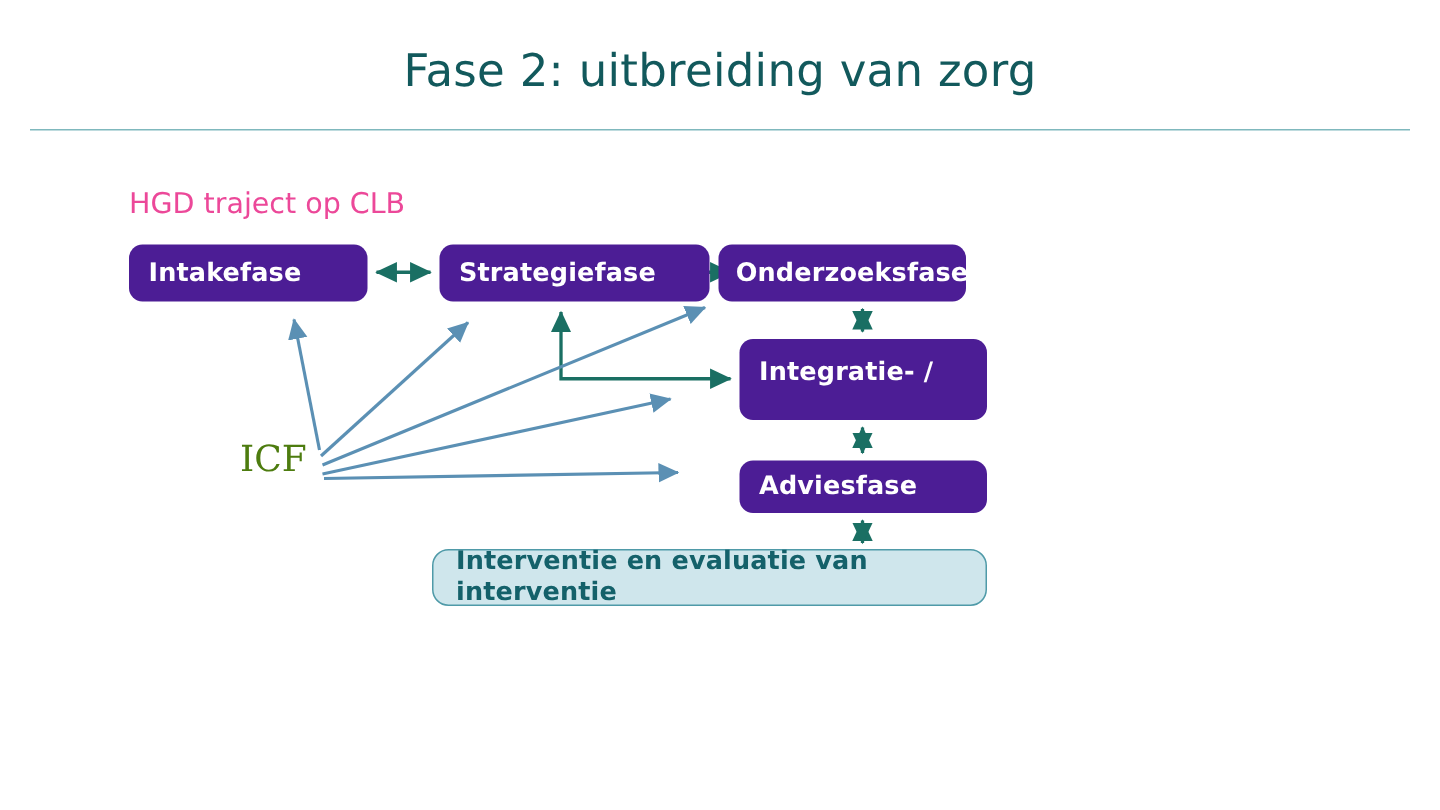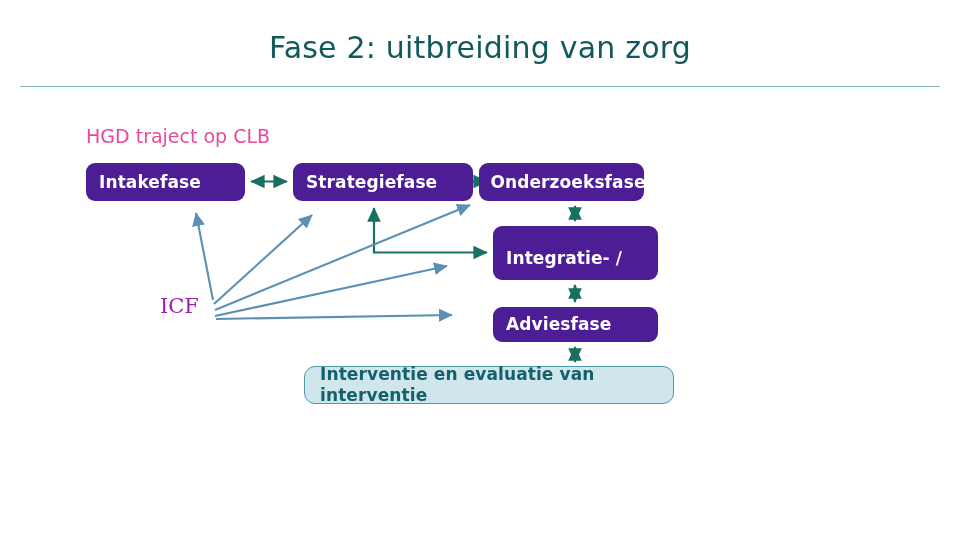--- a/index.html
+++ b/index.html
@@ -79,49 +79,49 @@
     display: flex;
     align-items: center;
     padding-left: 13px;
     font-size: 17px;
     line-height: 21px;
     font-weight: 600;
     letter-spacing: 0.1px;
   }
   .node.two-line {
     display: block;
-    padding-top: 22px;
+    padding-top: 12px;
   }
   .node.two-line span {
     display: block;
   }
   .node-light {
     background: #cfe6ec;
     color: #14616a;
     border: 1px solid #4f9aa8;
     border-radius: 11px;
     padding-left: 15px;
   }
 
   #node-intake      { left: 86px;  top: 163px; width: 159px; height: 38px; }
   #node-strategie   { left: 293px; top: 163px; width: 180px; height: 38px; }
   #node-onderzoek   { left: 479px; top: 163px; width: 165px; height: 38px; justify-content: center; }
   #node-integratie  { left: 493px; top: 226px; width: 165px; height: 54px; }
   #node-advies      { left: 493px; top: 307px; width: 165px; height: 35px; align-items: center; }
-  #node-interventie { left: 288px; top: 366px; width: 370px; height: 38px; margin-left: 16px; }
+  #node-interventie { left: 288px; top: 366px; width: 370px; height: 38px; }
 
   
   .icf-label {
     position: absolute;
     left: 160px;
     top: 294px;
     font-family: "DejaVu Serif", serif;
-    font-size: 21px;
+    font-size: 24px;
     line-height: 24px;
-    color: #a21caf;
+    color: #4d7c0f;
   }
 </style>
 </head>
 <body>
 
 <div class="slide">
 
   <div class="slide-title">Fase 2: uitbreiding van zorg</div>
   <div class="title-rule"></div>
 

